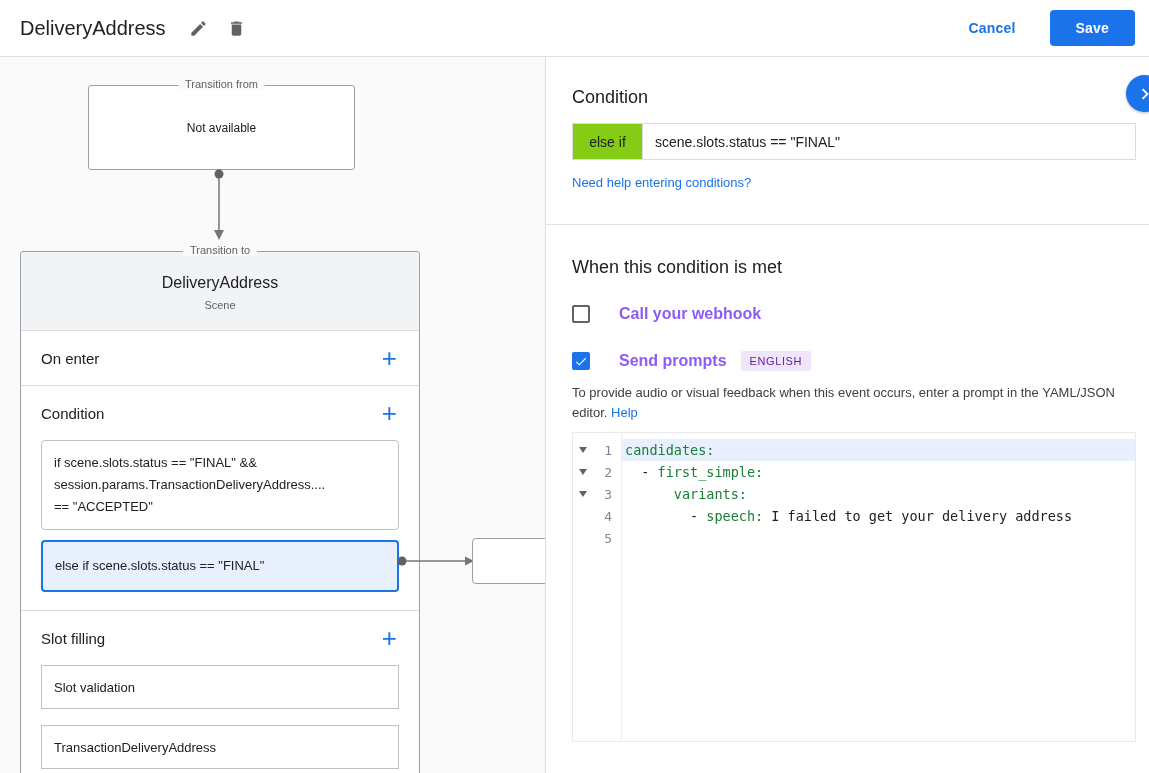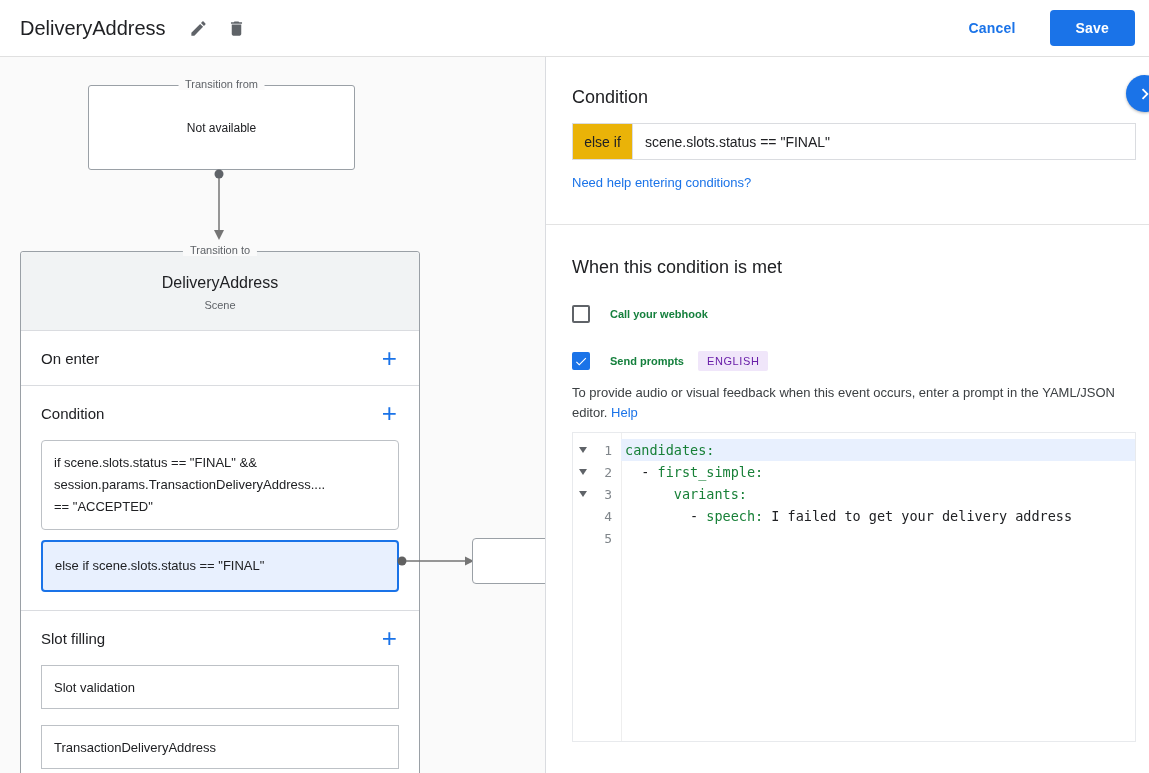--- a/index.html
+++ b/index.html
@@ -46,37 +46,37 @@
   .target-stub { position:absolute; left:472px; top:481px; width:92px; height:46px; background:#fff; border:1px solid #9aa0a6; border-radius:4px; cursor:pointer; }
 
   
   .right-panel { flex:1; position:relative; padding:0 0 0 26px; overflow:hidden; background:#fff; }
   .fab { position:absolute; top:18px; right:-14px; width:37px; height:37px; border-radius:50%; background:#1a73e8; border:none; display:flex; align-items:center; justify-content:center; cursor:pointer; box-shadow:0 1px 3px rgba(0,0,0,.3); }
   .fab svg { width:22px; height:22px; fill:#fff; }
 
   .panel-title { margin-top:30px; font-size:18px; font-weight:400; color:#202124; }
 
   .cond-row { margin-top:15px; width:564px; display:flex; }
-  .cond-prefix { width:61px; height:37px; background:#eab308; border:1px solid #dadce0; display:flex; align-items:center; justify-content:center; font-size:14px; color:#202124; }
+  .cond-prefix { width:71px; height:37px; background:#84cc16; border:1px solid #dadce0; display:flex; align-items:center; justify-content:center; font-size:14px; color:#202124; }
   .cond-input { flex:1; height:37px; border:1px solid #dadce0; border-left:none; font-family:inherit; font-size:14px; color:#202124; padding:0 12px; outline:none; background:#fff; }
 
   .link { color:#1a73e8; font-size:13px; text-decoration:none; cursor:pointer; }
   .help-row { margin-top:13px; }
 
   .h-divider { margin:33px 0 0 -26px; width:calc(100% + 26px); height:1px; background:#e3e3e3; }
 
   .when-title { margin-top:32px; font-size:18px; font-weight:400; color:#202124; }
 
   .check-row { display:flex; align-items:center; }
   .check-row.webhook { margin-top:27px; }
   .check-row.prompts { margin-top:28px; }
   .checkbox { width:18px; height:18px; border:2px solid #5f6368; border-radius:2px; background:#fff; cursor:pointer; flex:0 0 18px; }
   .checkbox.checked { background:#1a73e8; border-color:#1a73e8; display:flex; align-items:center; justify-content:center; }
   .checkbox.checked svg { width:15px; height:15px; fill:#fff; }
-  .check-label { margin-left:20px; font-size:11px; font-weight:700; color:#15803d; }
+  .check-label { margin-left:29px; font-size:16px; font-weight:700; color:#8b5cf6; }
   .lang-badge { margin-left:14px; background:#f0e6fa; color:#681da8; font-size:11px; letter-spacing:.6px; padding:4px 9px; border-radius:2px; }
 
   .prompt-desc { margin-top:12px; width:560px; font-size:13px; line-height:20px; color:#3c4043; }
 
   .tabs { margin-top:18px; display:flex; }
   .tab { width:118px; height:34px; border:none; background:transparent; font-family:inherit; font-size:13px; font-weight:700; letter-spacing:.3px; color:#5f6368; cursor:pointer; }
   .tab.active { background:#e8f0fe; color:#1a73e8; }
 
   .editor { margin-top:9px; width:564px; height:310px; border:1px solid #e8eaed; background:#fff; position:relative; padding-top:6px; font-family:"DejaVu Sans Mono", monospace; }
   .editor::before { content:""; position:absolute; left:48px; top:0; bottom:0; width:1px; background:#eeeeee; }

